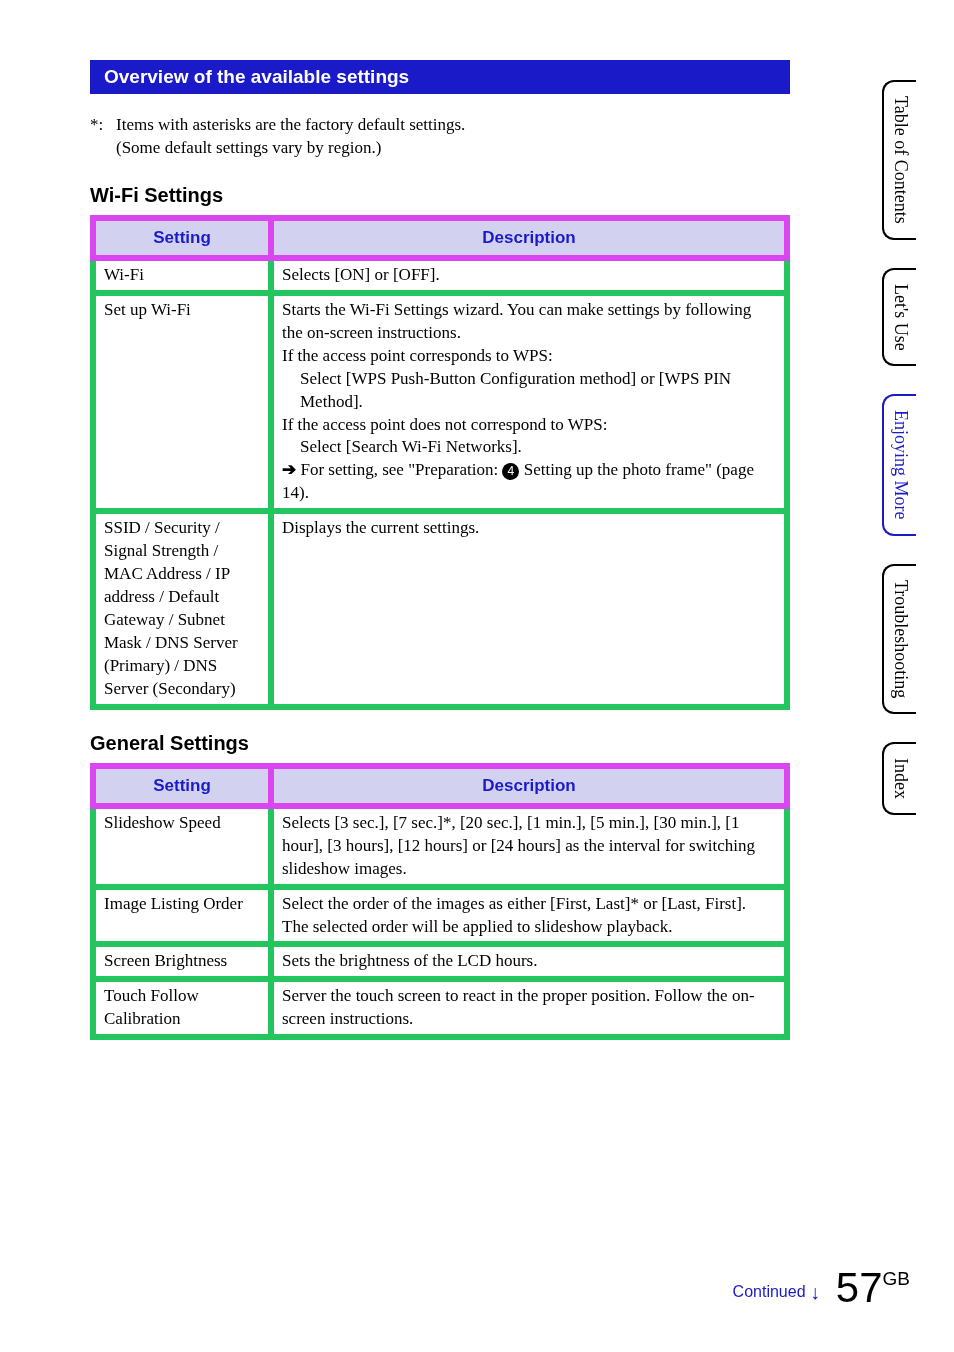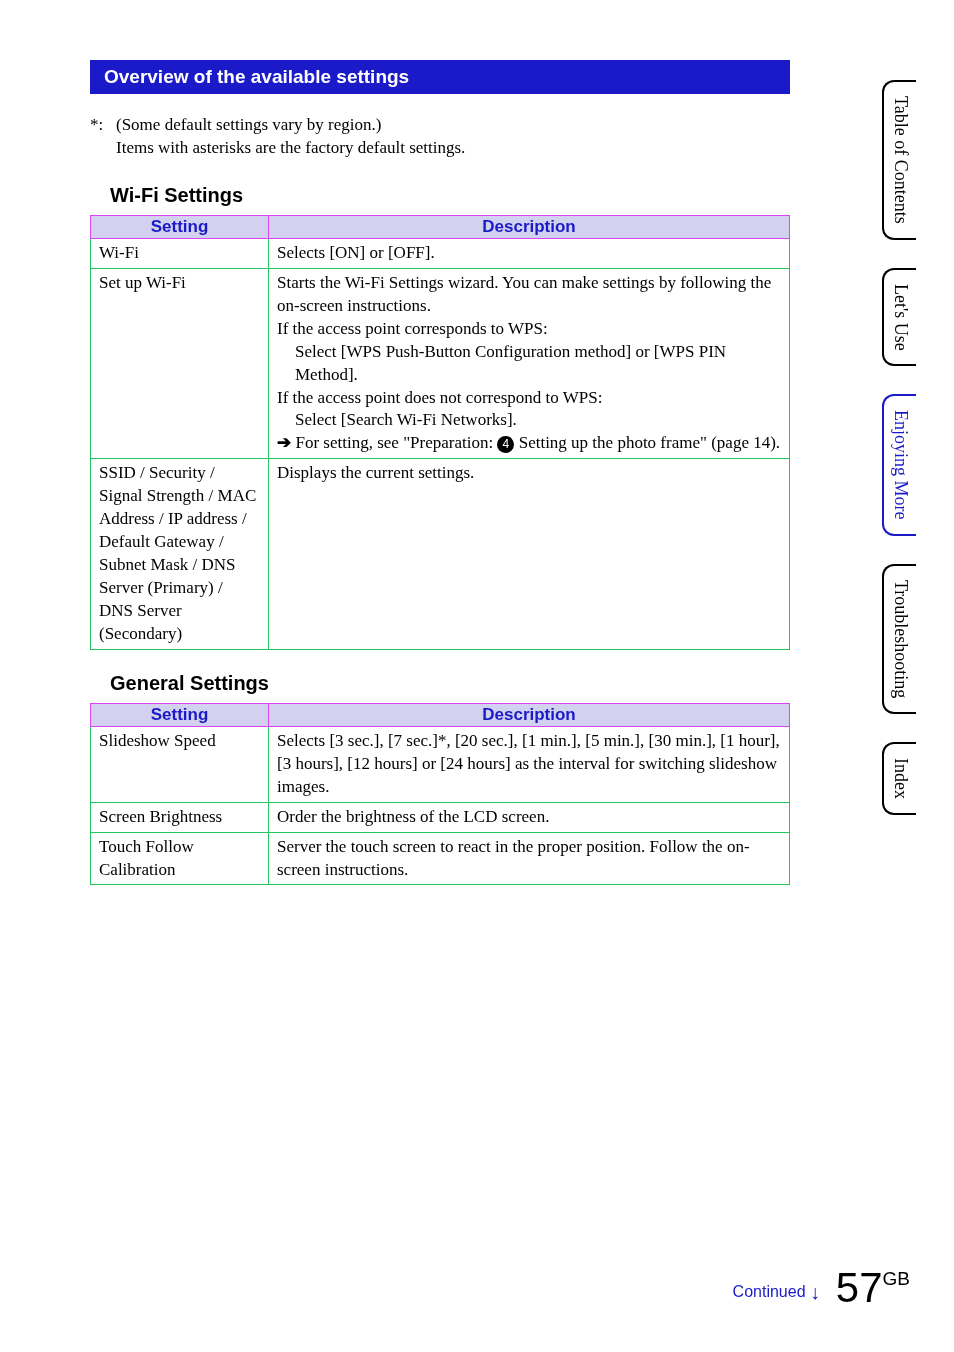--- a/index.html
+++ b/index.html
@@ -25,39 +25,38 @@
     padding: 6px 14px;
     margin-bottom: 20px;
   }
   .note-row { display: flex; margin-bottom: 24px; font-size: 17px; line-height: 1.35; }
   .note-ast { width: 26px; flex-shrink: 0; }
   .subheading {
     font-family: Arial, Helvetica, sans-serif;
     font-weight: bold;
     font-size: 20px;
     margin-bottom: 8px;
-    margin-left: 20px;
   }
   table.settings {
     width: 100%;
     border-collapse: collapse;
     margin-bottom: 22px;
     font-size: 17px;
   }
   table.settings th {
     background: #d2d2f0;
     color: #1a1ac9;
     font-family: Arial, Helvetica, sans-serif;
     font-weight: bold;
-    border: 1px solid #d946ef;
-    padding: 1px 6px;
+    border: 6px solid #d946ef;
+    padding: 7px 6px;
     text-align: center;
   }
   table.settings td {
-    border: 1px solid #22c55e;
+    border: 6px solid #22c55e;
     padding: 3px 8px;
     vertical-align: top;
     line-height: 1.35;
   }
   table.settings td.col-setting { width: 178px; }
   .indent1 { padding-left: 18px; }
   .arrow { font-weight: bold; }
   .circnum {
     display: inline-block;
     width: 17px; height: 17px;
@@ -110,22 +109,22 @@
 </style>
 </head>
 <body>
 
 <div class="page">
   <div class="section-banner">Overview of the available settings</div>
 
   <div class="note-row">
     <div class="note-ast">*:</div>
     <div>
+      <div>Items with asterisks are the factory default settings.</div>
       <div>(Some default settings vary by region.)</div>
-      <div>Items with asterisks are the factory default settings.</div>
     </div>
   </div>
 
   <div class="subheading">Wi-Fi Settings</div>
   <table class="settings">
     <thead>
       <tr>
         <th class="col-setting">Setting</th>
         <th>Description</th>
       </tr>
@@ -164,22 +163,26 @@
         <th class="col-setting">Setting</th>
         <th>Description</th>
       </tr>
     </thead>
     <tbody>
       <tr>
         <td class="col-setting">Slideshow Speed</td>
         <td>Selects [3 sec.], [7 sec.]*, [20 sec.], [1 min.], [5 min.], [30 min.], [1 hour], [3 hours], [12 hours] or [24 hours] as the interval for switching slideshow images.</td>
       </tr>
       <tr>
+        <td class="col-setting">Image Listing Order</td>
+        <td>Select the order of the images as either [First, Last]* or [Last, First]. The selected order will be applied to slideshow playback.</td>
+      </tr>
+      <tr>
         <td class="col-setting">Screen Brightness</td>
-        <td>Order the brightness of the LCD screen.</td>
+        <td>Sets the brightness of the LCD hours.</td>
       </tr>
       <tr>
         <td class="col-setting">Touch Follow Calibration</td>
         <td>Server the touch screen to react in the proper position. Follow the on-screen instructions.</td>
       </tr>
     </tbody>
   </table>
 </div>
 
 <div class="tabs">

